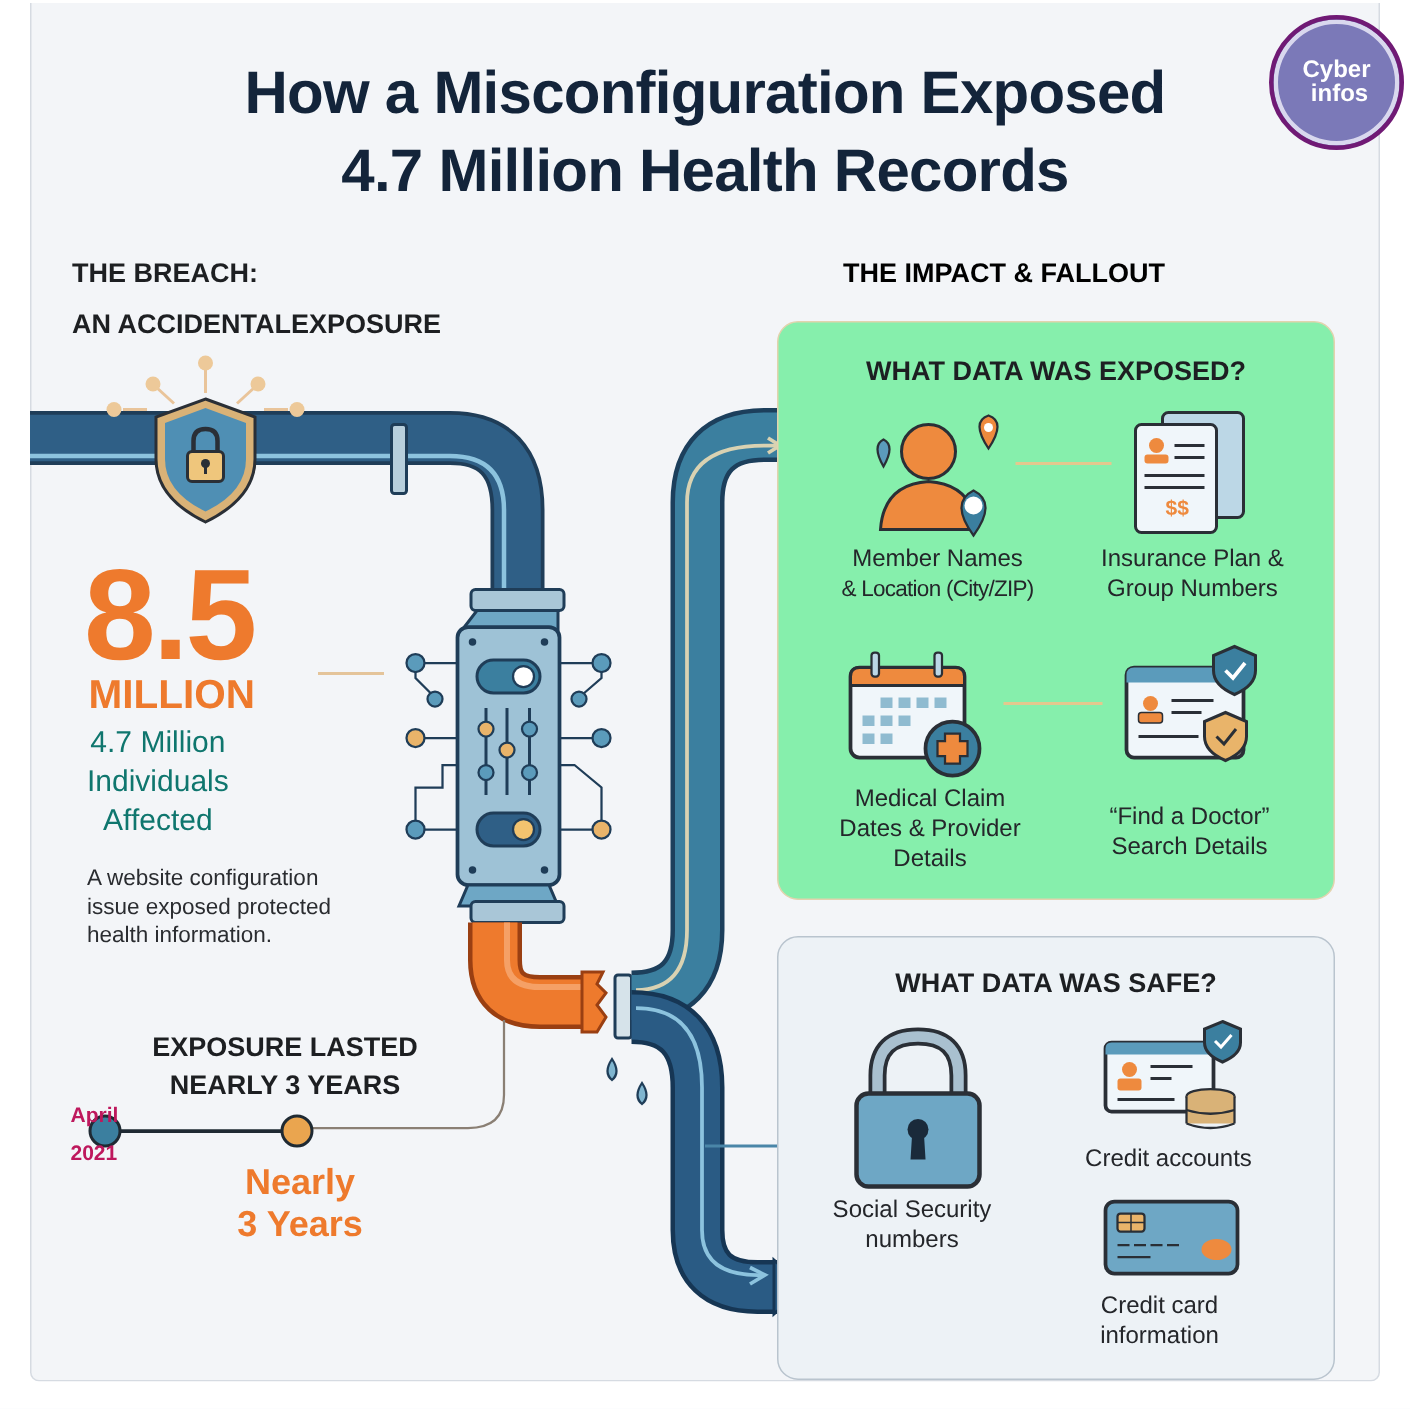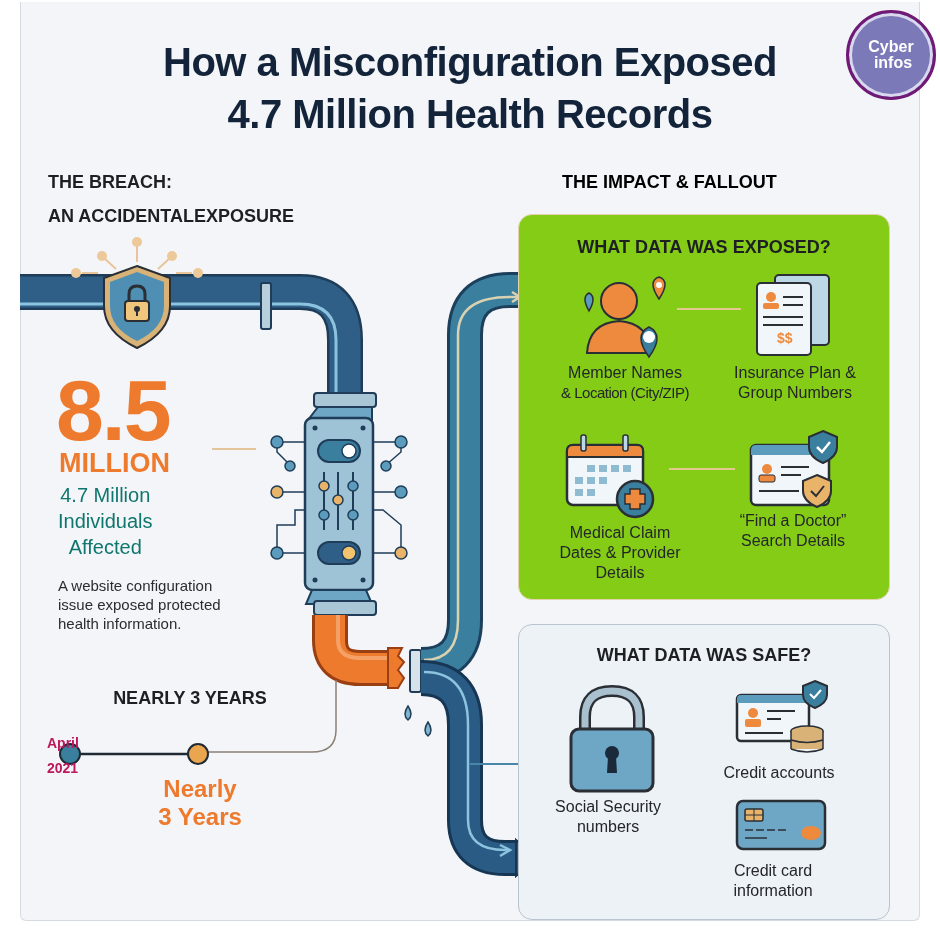--- a/index.html
+++ b/index.html
@@ -10,21 +10,21 @@
   .h-left { position:absolute; left:48px; font-weight:700; font-size:18px; color:#1d1f22; }
   .h-right { position:absolute; left:562px; top:172px; font-weight:700; font-size:18px; color:#000000; }
   .big-num { position:absolute; left:56px; top:366px; font-weight:700; font-size:86px; line-height:88px; color:#ee7a2d; letter-spacing:-2px; }
   .million { position:absolute; left:59px; top:448px; font-weight:700; font-size:27px; color:#ee7a2d; }
   .affected { position:absolute; left:58px; top:482px; font-weight:400; font-size:20px; line-height:26px; color:#0f766e;text-align:center; }
   .desc { position:absolute; left:58px; top:576px; font-size:15px; line-height:19px; color:#2a2c30; }
   .exp-title { position:absolute; left:70px; top:686px; width:240px; text-align:center; font-weight:700; font-size:18px; line-height:25px; color:#1d1f22; }
   .tl-start { position:absolute; left:47px; top:731px; font-weight:700; font-size:14px; line-height:25px; color:#be185d; }
   .tl-end { position:absolute; left:148px; top:775px; width:104px; text-align:center; font-weight:700; font-size:24px; line-height:28px; color:#ee7a2d; }
   .card { position:absolute; border-radius:14px; }
-  .card-exposed { left:518px; top:214px; width:370px; height:384px; background:#84cc16; border:1.5px solid #e2d3ae; }
+  .card-exposed { left:518px; top:214px; width:370px; height:384px; background:#86efac; border:1.5px solid #e2d3ae; }
   .card-safe { left:518px; top:624px; width:370px; height:294px; background:#edf2f6; border:1.5px solid #b9c4ce; }
   .card-title { position:absolute; left:0; width:100%; text-align:center; font-weight:700; font-size:18px; color:#1d1f22; }
   .item-label { position:absolute; text-align:center; font-size:16px; line-height:20px; color:#24262a; }
   svg { position:absolute; overflow:visible; }
 </style>
 </head>
 <body>
 
 <div class="frame"></div>
 
@@ -138,20 +138,21 @@
   <div>Individuals</div>
   <div>Affected</div>
 </div>
 <div class="desc">
   <div>A website configuration</div>
   <div>issue exposed protected</div>
   <div>health information.</div>
 </div>
 
 <div class="exp-title">
+  <div>EXPOSURE LASTED</div>
   <div>NEARLY 3 YEARS</div>
 </div>
 <div class="tl-start">
   <div>April</div>
   <div>2021</div>
 </div>
 <div class="tl-end">
   <div>Nearly</div>
   <div>3 Years</div>
 </div>
@@ -226,21 +227,21 @@
     <path d="M74 2 L88 8 V18 Q88 28 74 34 Q60 28 60 18 V8 Z" fill="#3b7f9f" stroke="#2a2f36" stroke-width="2"></path>
     <path d="M68 18 L73 23 L81 13" fill="none" stroke="#fff" stroke-width="2.5"></path>
     <path d="M68 46 L82 52 V62 Q82 72 68 78 Q54 72 54 62 V52 Z" fill="#e9b46a" stroke="#2a2f36" stroke-width="2"></path>
     <path d="M62 62 L67 67 L75 57" fill="none" stroke="#2a2f36" stroke-width="2"></path>
   </svg>
   <div class="item-label" style="left:16px;top:308px;width:170px">
     <div>Medical Claim</div>
     <div>Dates &amp; Provider</div>
     <div>Details</div>
   </div>
-  <div class="item-label" style="left:192px;top:296px;width:164px">
+  <div class="item-label" style="left:192px;top:320px;width:164px">
     <div>“Find a Doctor”</div>
     <div>Search Details</div>
   </div>
 </div>
 
 <div class="card card-safe">
   <div class="card-title" style="top:20px">WHAT DATA WAS SAFE?</div>
 
   <svg width="90" height="110" style="left:48px;top:60px">
     <path d="M18 48 V32 Q18 6 45 6 Q72 6 72 32 V48" fill="none" stroke="#2a2f36" stroke-width="12"></path>

